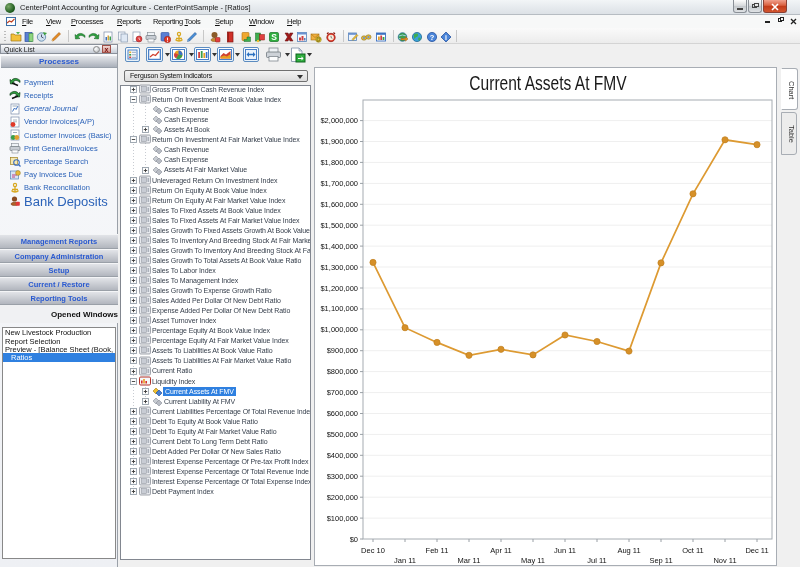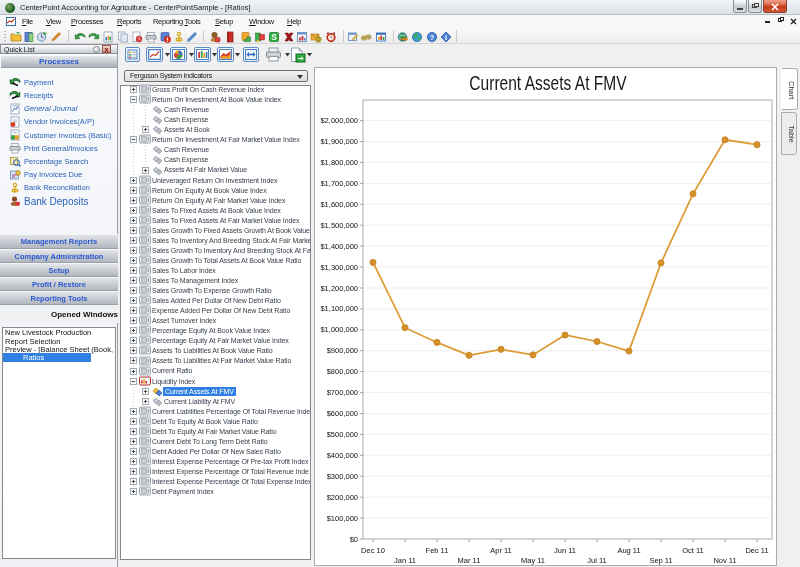--- a/index.html
+++ b/index.html
@@ -236,32 +236,32 @@
 <svg class="abs" style="left:8.5px;top:181.8px;" width="12" height="12" viewBox="0 0 12 12">
     <circle cx="6" cy="3" r="1.6" fill="none" stroke="#d8a820" stroke-width="1.2"></circle>
     <path d="M6,4.5 L6,10 M3,7.5 L9,7.5 M2.5,8.5 C4,10.5 8,10.5 9.5,8.5" stroke="#d8a820" stroke-width="1.3" fill="none"></path>
   </svg>
 <div class="abs" style="left:24px;top:182.3px;height:11px;font-size:7.5px;line-height:11px;color:#2b62b8;">Bank Reconciliation</div>
 <svg class="abs" style="left:8.5px;top:195.0px;" width="12" height="12" viewBox="0 0 12 12">
     <circle cx="5.5" cy="4" r="2.6" fill="#8a4a20"></circle>
     <path d="M2,9 C2,6.8 9,6.8 9,9 C9,11 2,11 2,9 Z" fill="#b06028" stroke="#6a3410" stroke-width="0.5"></path>
     <rect x="6.8" y="6.8" width="4" height="4" rx="0.7" fill="#e03838"></rect>
   </svg>
-<div class="abs" style="left:24px;top:195.5px;height:11px;font-size:10px;line-height:11px;color:#2b62b8;">Bank Deposits</div>
+<div class="abs" style="left:24px;top:195.5px;height:11px;font-size:13px;line-height:11px;color:#2b62b8;">Bank Deposits</div>
 <div class="abs" style="left:0;top:234.4px;width:118px;height:14.2px;background:linear-gradient(#e2e4e8,#b2b6be);border-top:1px solid #f4f5f7;border-bottom:1px solid #9aa0a8;text-align:center;font-size:7.5px;line-height:13px;font-weight:bold;color:#2a5ad0;">Management Reports</div>
 <div class="abs" style="left:0;top:248.6px;width:118px;height:14.2px;background:linear-gradient(#e2e4e8,#b2b6be);border-top:1px solid #f4f5f7;border-bottom:1px solid #9aa0a8;text-align:center;font-size:7.5px;line-height:13px;font-weight:bold;color:#2a5ad0;">Company Administration</div>
 <div class="abs" style="left:0;top:262.8px;width:118px;height:14.2px;background:linear-gradient(#e2e4e8,#b2b6be);border-top:1px solid #f4f5f7;border-bottom:1px solid #9aa0a8;text-align:center;font-size:7.5px;line-height:13px;font-weight:bold;color:#2a5ad0;">Setup</div>
-<div class="abs" style="left:0;top:277.0px;width:118px;height:14.2px;background:linear-gradient(#e2e4e8,#b2b6be);border-top:1px solid #f4f5f7;border-bottom:1px solid #9aa0a8;text-align:center;font-size:7.5px;line-height:13px;font-weight:bold;color:#2a5ad0;">Profit / Restore</div>
+<div class="abs" style="left:0;top:277.0px;width:118px;height:14.2px;background:linear-gradient(#e2e4e8,#b2b6be);border-top:1px solid #f4f5f7;border-bottom:1px solid #9aa0a8;text-align:center;font-size:7.5px;line-height:13px;font-weight:bold;color:#2a5ad0;">Current / Restore</div>
 <div class="abs" style="left:0;top:291.2px;width:118px;height:14.2px;background:linear-gradient(#e2e4e8,#b2b6be);border-top:1px solid #f4f5f7;border-bottom:1px solid #9aa0a8;text-align:center;font-size:7.5px;line-height:13px;font-weight:bold;color:#2a5ad0;">Reporting Tools</div>
 <div class="abs" style="left:0;top:305.4px;width:118px;height:18px;background:#f0f1f3;text-align:right;font-size:8px;line-height:20px;font-weight:bold;color:#111;">Opened Windows</div>
 <div class="abs" style="left:2px;top:327px;width:114px;height:232px;background:#fff;border:1px solid #888;"></div>
 <div class="abs" style="left:5px;top:328.4px;width:110px;height:9px;font-size:7.5px;line-height:9px;color:#111;white-space:nowrap;overflow:hidden;">New Livestock Production</div>
 <div class="abs" style="left:5px;top:336.7px;width:110px;height:9px;font-size:7.5px;line-height:9px;color:#111;white-space:nowrap;overflow:hidden;">Report Selection</div>
 <div class="abs" style="left:5px;top:345.0px;width:110px;height:9px;font-size:7.5px;line-height:9px;color:#111;white-space:nowrap;overflow:hidden;">Preview - [Balance Sheet (Book, Mar</div>
-<div class="abs" style="left:3px;top:353px;width:88px;height:9px;background:#2f80e0;font-size:7.5px;line-height:9px;color:#fff;padding-left:20px;">Ratios</div>
+<div class="abs" style="left:3px;top:353px;width:112px;height:9px;background:#2f80e0;font-size:7.5px;line-height:9px;color:#fff;padding-left:8px;">Ratios</div>
 <div class="abs" style="left:124px;top:70px;width:184px;height:12px;background:linear-gradient(#f2f2f2,#dcdcdc);border:1px solid #707070;border-radius:2px;font-size:7px;letter-spacing:-0.2px;line-height:10.5px;color:#111;padding-left:5px;">Ferguson System Indicators</div>
 <svg class="abs" style="left:297px;top:74.5px;" width="7" height="5">
     <path d="M0,0 L6,0 L3,4 Z" fill="#333"></path>
   </svg>
 <div class="abs" style="left:120px;top:85px;width:191px;height:475px;background:#fff;border:1px solid #828790;"></div>
 <div class="abs" style="left:133px;top:93px;width:1px;height:399px;background:repeating-linear-gradient(#c8ccd2 0,#c8ccd2 1px,transparent 1px,transparent 3px);"></div>
 <div class="abs" style="left:145px;top:103px;width:1px;height:30px;background:repeating-linear-gradient(#c8ccd2 0,#c8ccd2 1px,transparent 1px,transparent 3px);"></div>
 <div class="abs" style="left:145px;top:143px;width:1px;height:30px;background:repeating-linear-gradient(#c8ccd2 0,#c8ccd2 1px,transparent 1px,transparent 3px);"></div>
 <div class="abs" style="left:145px;top:384px;width:1px;height:20px;background:repeating-linear-gradient(#c8ccd2 0,#c8ccd2 1px,transparent 1px,transparent 3px);"></div>
 <svg class="abs" style="left:129.5px;top:86.1px;" width="7" height="7">

